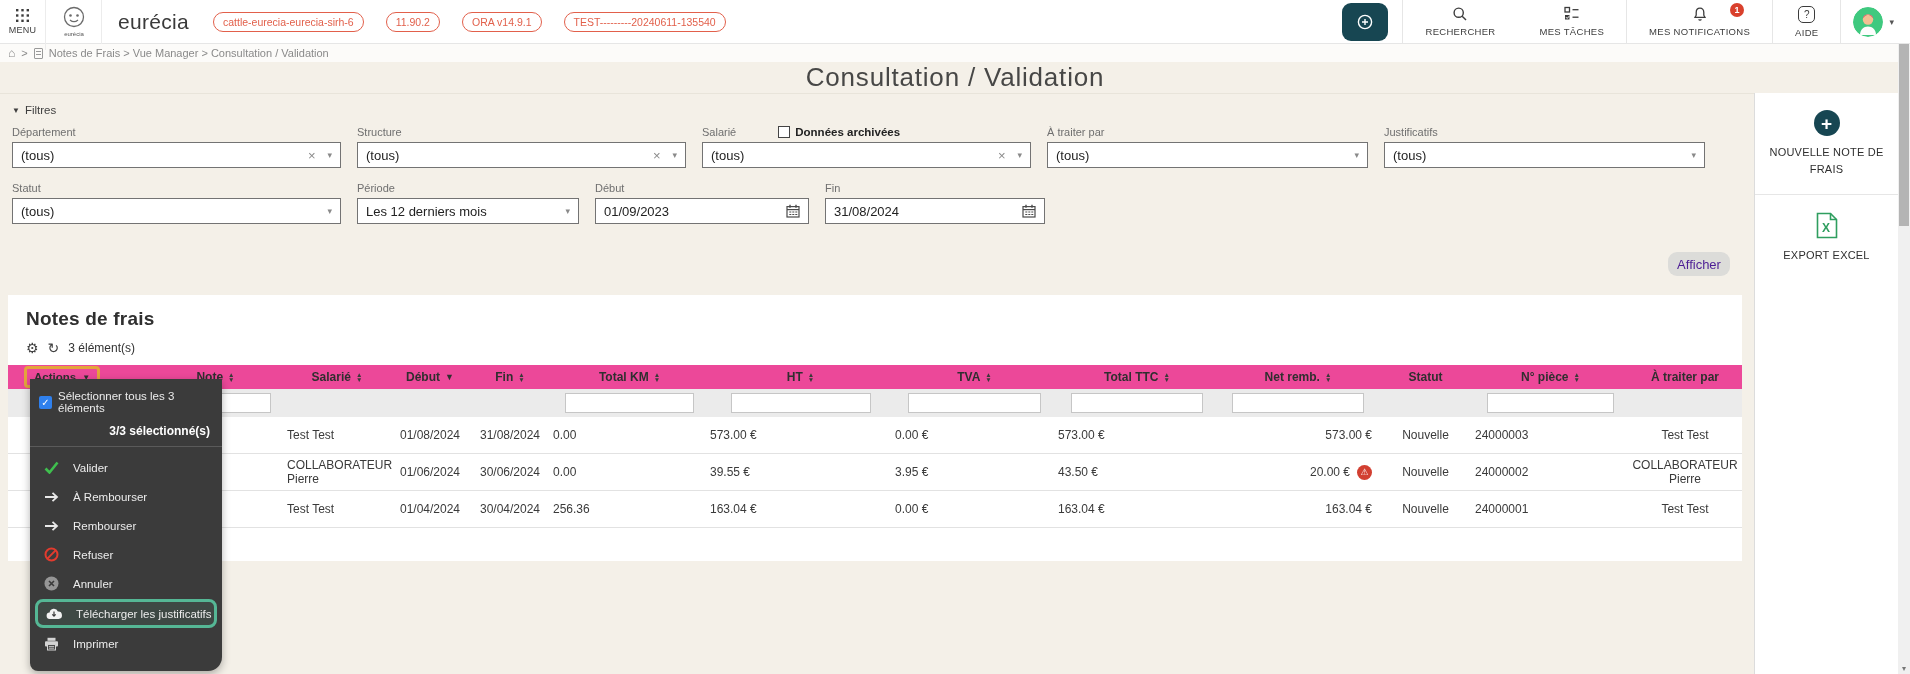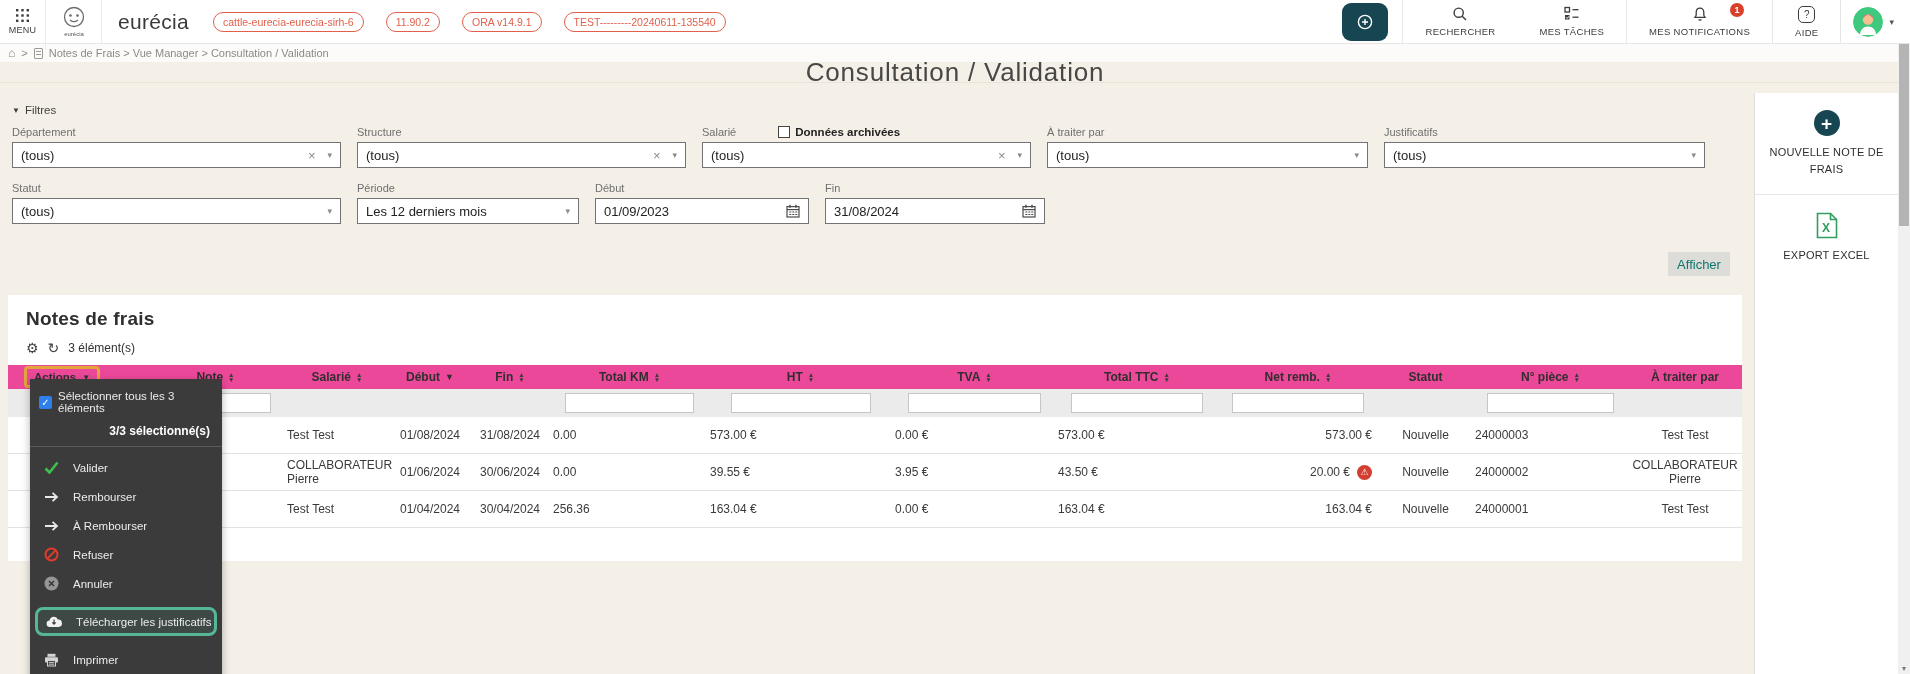--- a/index.html
+++ b/index.html
@@ -35,21 +35,21 @@
   .avatar-wrap { display:flex; align-items:center; gap:6px; padding:0 16px 0 12px; cursor:pointer;}
   .caret { font-size:9px; color:#555;}
   
   .breadbar { position:absolute; left:0; top:44px; width:1910px; height:18px; background:#fcfbf9;
     display:flex; align-items:center; gap:6px; padding-left:8px; font-size:11px; color:#8a8a8a; z-index:25;}
   .home-ic { font-size:12px; color:#8a8a8a; line-height:1;}
   .doc-ic { width:9px; height:11px; border:1px solid #9a9a9a; border-radius:1px; position:relative;}
   .doc-ic:before { content:""; position:absolute; left:1px; top:2px; width:5px; height:1px; background:#9a9a9a;
     box-shadow:0 3px 0 #9a9a9a;}
   
-  .title-strip { position:absolute; left:0; top:62px; width:1910px; height:21px;
+  .title-strip { position:absolute; left:0; top:62px; width:1910px; height:32px;
     border-bottom:1px solid #e8e4da; display:flex; align-items:center; justify-content:center;}
   .page-title { font-size:26px; font-weight:300; color:#474746; letter-spacing:.8px;}
   
   .filters { position:absolute; left:12px; top:104px; width:1730px; z-index:5;}
   .filtres-toggle { display:flex; align-items:center; gap:5px; font-size:11.5px; color:#3f3f3f; cursor:pointer;
     margin-bottom:8px;}
   .tri { font-size:8px; color:#3f3f3f;}
   .frow { display:flex; gap:16px; margin-bottom:12px;}
   .fgroup { display:flex; flex-direction:column;}
   .flabel-row { display:flex; align-items:flex-end; gap:42px; margin-bottom:4px; height:14px;}
@@ -57,21 +57,21 @@
   .chk-row { display:flex; align-items:center; gap:5px; cursor:pointer;}
   .chk { width:12px; height:12px; border:1.5px solid #444; background:#fff;}
   .chk-lbl { font-size:11.5px; font-weight:bold; color:#222;}
   .fld { height:26px; background:#fff; border:1px solid #737373; display:flex; align-items:center;
     padding:0 8px; font-size:13px; color:#222; cursor:pointer;}
   .fld .val { flex:1; white-space:nowrap; overflow:hidden;}
   .fld .clr { color:#8a8a8a; font-size:13px; margin-right:12px;}
   .fld .car { color:#8a8a8a; font-size:9px;}
   .w329{width:329px;} .w321{width:321px;} .w222{width:222px;} .w214{width:214px;} .w220{width:220px;}
   .apply-btn { position:absolute; right:180px; top:252px; width:62px; height:24px; background:#dcdcd9;
-    color:#0f766e; border:none; border-radius:0; font-size:13px; font-family:"Liberation Sans",sans-serif;
+    color:#4c1d95; border:none; border-radius:9px; font-size:13px; font-family:"Liberation Sans",sans-serif;
     z-index:5;}
   
   .card { position:absolute; left:8px; top:295px; width:1734px; min-height:266px; background:#fff; z-index:4;}
   .card-title { font-size:19px; color:#2f2f2f; padding:13px 0 0 18px; letter-spacing:.2px;}
   .toolbar { display:flex; align-items:center; gap:9px; padding:11px 0 10px 18px; font-size:12px; color:#333;}
   .tool-ic { font-size:14px; color:#3f3f3f; cursor:pointer; line-height:1;}
   .tr { display:grid; grid-template-columns:140px 135px 108px 78px 82px 157px 185px 163px 162px 160px 95px 155px 114px;
     align-items:center;}
   .thead { background:#ec4899; height:24px; font-size:12px; font-weight:bold; color:#2f2f2f;}
   .tfilter { background:#ebebeb; height:28px;}
@@ -97,21 +97,21 @@
   .menu { position:absolute; left:30px; top:379px; width:192px; background:#3b3b3b; color:#ececec;
     z-index:60; border-radius:0 0 14px 8px; padding:7px 0 13px 0; box-shadow:0 3px 8px rgba(0,0,0,.3);}
   .menu-selall { display:flex; align-items:center; gap:6px; padding:4px 8px 4px 9px; font-size:11.5px; cursor:pointer;}
   .chk-on { width:13px; height:13px; background:#2f80ed; border-radius:2px; color:#fff; font-size:10px;
     display:flex; align-items:center; justify-content:center; flex:0 0 auto;}
   .menu-count { text-align:right; font-size:12px; font-weight:bold; color:#fff; padding:6px 12px 8px 0;}
   .menu-divider { height:1px; background:#5a5a5a; margin:0 0 6px 0;}
   .menu-item { display:flex; align-items:center; gap:14px; height:29px; padding-left:13px; font-size:11.5px;
     cursor:pointer; white-space:nowrap;}
   .menu-item .mi { width:16px; display:flex; justify-content:center; flex:0 0 auto;}
-  .menu-item.hl { border:3px solid #55b795; border-radius:8px; margin:9px 5px; padding-left:8px;
+  .menu-item.hl { border:3px solid #55b795; border-radius:8px; margin:1px 5px; padding-left:8px;
     background:rgba(85,183,149,.10); height:29px;}
   
   .sidebar { position:absolute; left:1754px; top:93px; width:144px; bottom:0; background:#fff;
     border-left:1px solid #dcdcdc; z-index:10; display:flex; flex-direction:column; align-items:center;}
   .side-btn { width:100%; display:flex; flex-direction:column; align-items:center; gap:8px;
     padding:17px 10px 16px 10px; cursor:pointer; text-align:center;}
   .side-btn .lbl { font-size:11px; color:#2f2f2f; line-height:1.55; letter-spacing:.2px;}
   .side-sep { width:100%; height:1px; background:#e6e6e6;}
   .plus-circle { width:26px; height:26px; border-radius:50%; background:#174652; color:#fff; font-size:19px;
     display:flex; align-items:center; justify-content:center; line-height:1; font-weight:bold;}
@@ -546,29 +546,29 @@
         </svg>
     </span>
     <span>Valider</span>
   </div>
   <div class="menu-item">
     <span class="mi">
       <svg width="15" height="12" viewBox="0 0 15 12">
           <path d="M1 6h11M8.5 1.8L13 6l-4.5 4.2" fill="none" stroke="#e8e8e8" stroke-width="1.8"></path>
         </svg>
     </span>
-    <span>Rembourser</span>
+    <span>À Rembourser</span>
   </div>
   <div class="menu-item">
     <span class="mi">
       <svg width="15" height="12" viewBox="0 0 15 12">
           <path d="M1 6h11M8.5 1.8L13 6l-4.5 4.2" fill="none" stroke="#e8e8e8" stroke-width="1.8"></path>
         </svg>
     </span>
-    <span>À Rembourser</span>
+    <span>Rembourser</span>
   </div>
   <div class="menu-item">
     <span class="mi">
       <svg width="15" height="15" viewBox="0 0 15 15">
           <circle cx="7.5" cy="7.5" r="6" fill="none" stroke="#e23b2e" stroke-width="2"></circle>
           <path d="M3.4 11.6L11.6 3.4" stroke="#e23b2e" stroke-width="2"></path>
         </svg>
     </span>
     <span>Refuser</span>
   </div>

